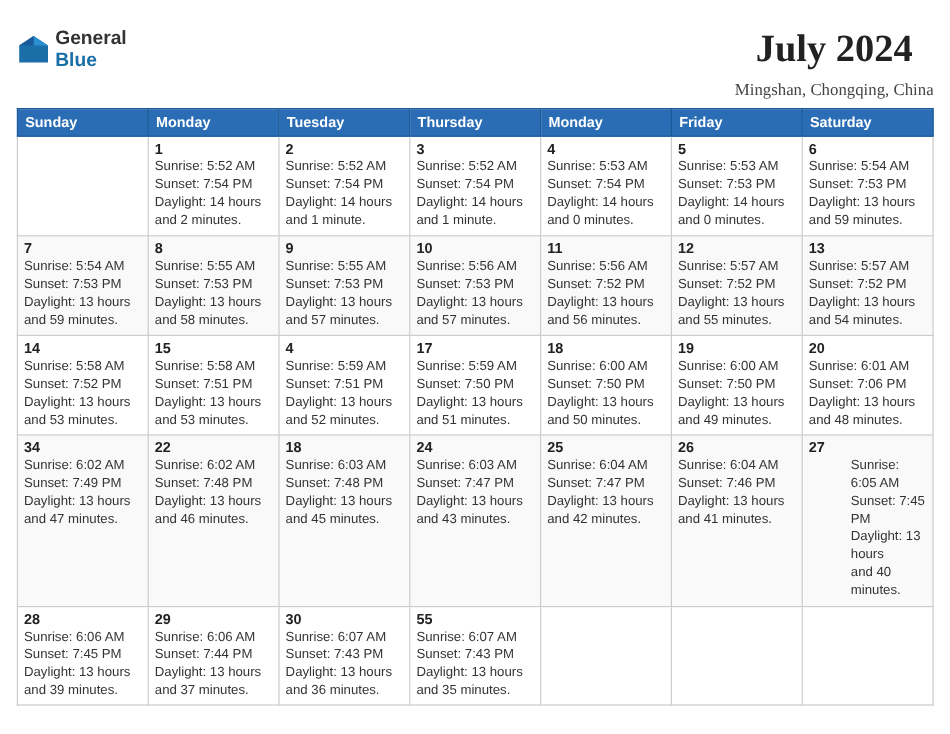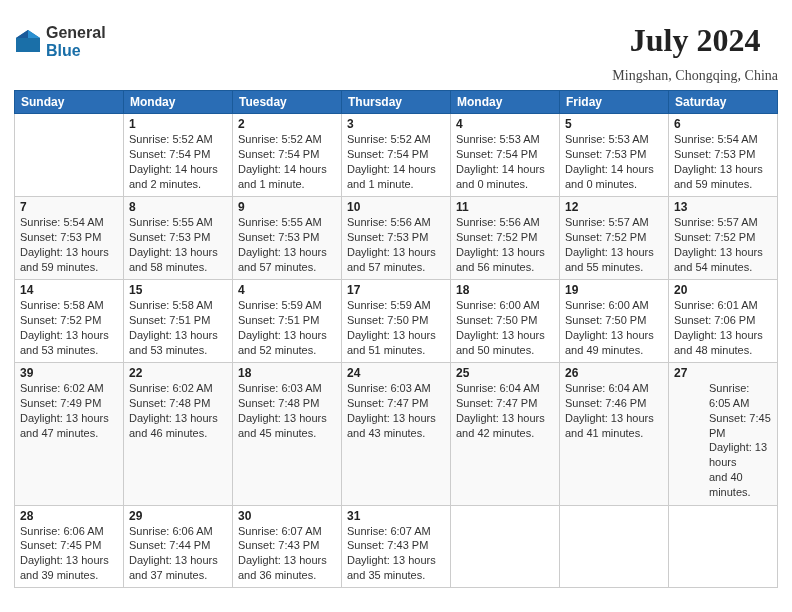--- a/index.html
+++ b/index.html
@@ -284,21 +284,21 @@
           <td>
             <span class="day-num">20</span>
             <div class="day-info" style="white-space: pre-line;">Sunrise: 6:01 AM
 Sunset: 7:06 PM
 Daylight: 13 hours
 and 48 minutes.</div>
           </td>
         </tr>
         <tr>
           <td>
-            <span class="day-num">39</span>
+            <span class="day-num">34</span>
             <div class="day-info" style="white-space: pre-line;">Sunrise: 6:02 AM
 Sunset: 7:49 PM
 Daylight: 13 hours
 and 47 minutes.</div>
           </td>
           <td>
             <span class="day-num">22</span>
             <div class="day-info" style="white-space: pre-line;">Sunrise: 6:02 AM
 Sunset: 7:48 PM
 Daylight: 13 hours
@@ -356,21 +356,21 @@
 and 37 minutes.</div>
           </td>
           <td>
             <span class="day-num">30</span>
             <div class="day-info" style="white-space: pre-line;">Sunrise: 6:07 AM
 Sunset: 7:43 PM
 Daylight: 13 hours
 and 36 minutes.</div>
           </td>
           <td>
-            <span class="day-num">31</span>
+            <span class="day-num">55</span>
             <div class="day-info" style="white-space: pre-line;">Sunrise: 6:07 AM
 Sunset: 7:43 PM
 Daylight: 13 hours
 and 35 minutes.</div>
           </td>
           <td class="empty-cell"></td>
           <td class="empty-cell"></td>
           <td class="empty-cell"></td>
         </tr>
       </tbody>

